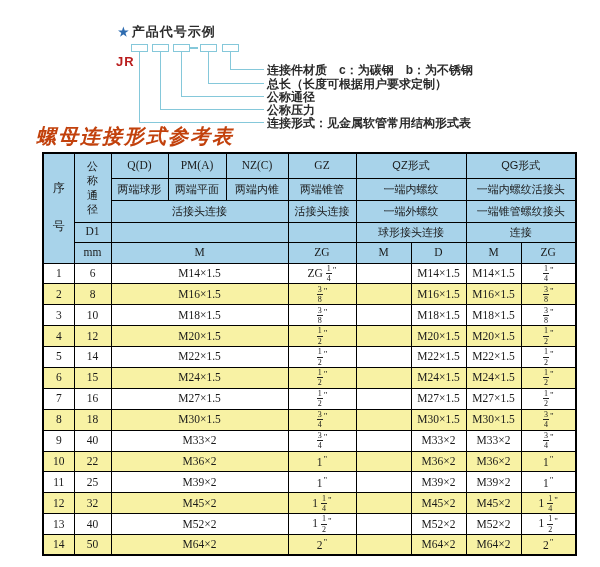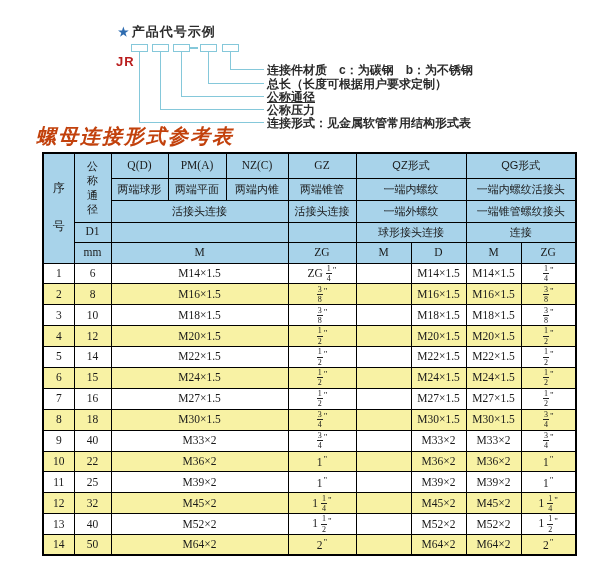--- a/index.html
+++ b/index.html
@@ -77,21 +77,21 @@
   <div class="vline" style="left:139px;height:70px;"></div>
 
   <div class="hline" style="left:230px;top:69px;width:34px;"></div>
   <div class="hline" style="left:208px;top:83px;width:56px;"></div>
   <div class="hline" style="left:181px;top:96px;width:83px;"></div>
   <div class="hline" style="left:160px;top:109px;width:104px;"></div>
   <div class="hline" style="left:139px;top:122px;width:125px;"></div>
 
   <div class="diag-label" style="top:76px;">总长（长度可根据用户要求定制）</div>
   <div class="diag-label" style="top:62px;">连接件材质　c：为碳钢　b：为不锈钢</div>
-  <div class="diag-label" style="top:89px;text-decoration:underline;">公称通径</div>
+  <div class="diag-label" style="top:89px;">公称通径</div>
   <div class="diag-label" style="top:102px;">公称压力</div>
   <div class="diag-label" style="top:115px;">连接形式：见金属软管常用结构形式表</div>
 </div>
 
 <h1 class="tbl-title">螺母连接形式参考表</h1>
 
 <table class="ref">
   <colgroup>
     <col style="width:31px;">
       <col style="width:37px;">

